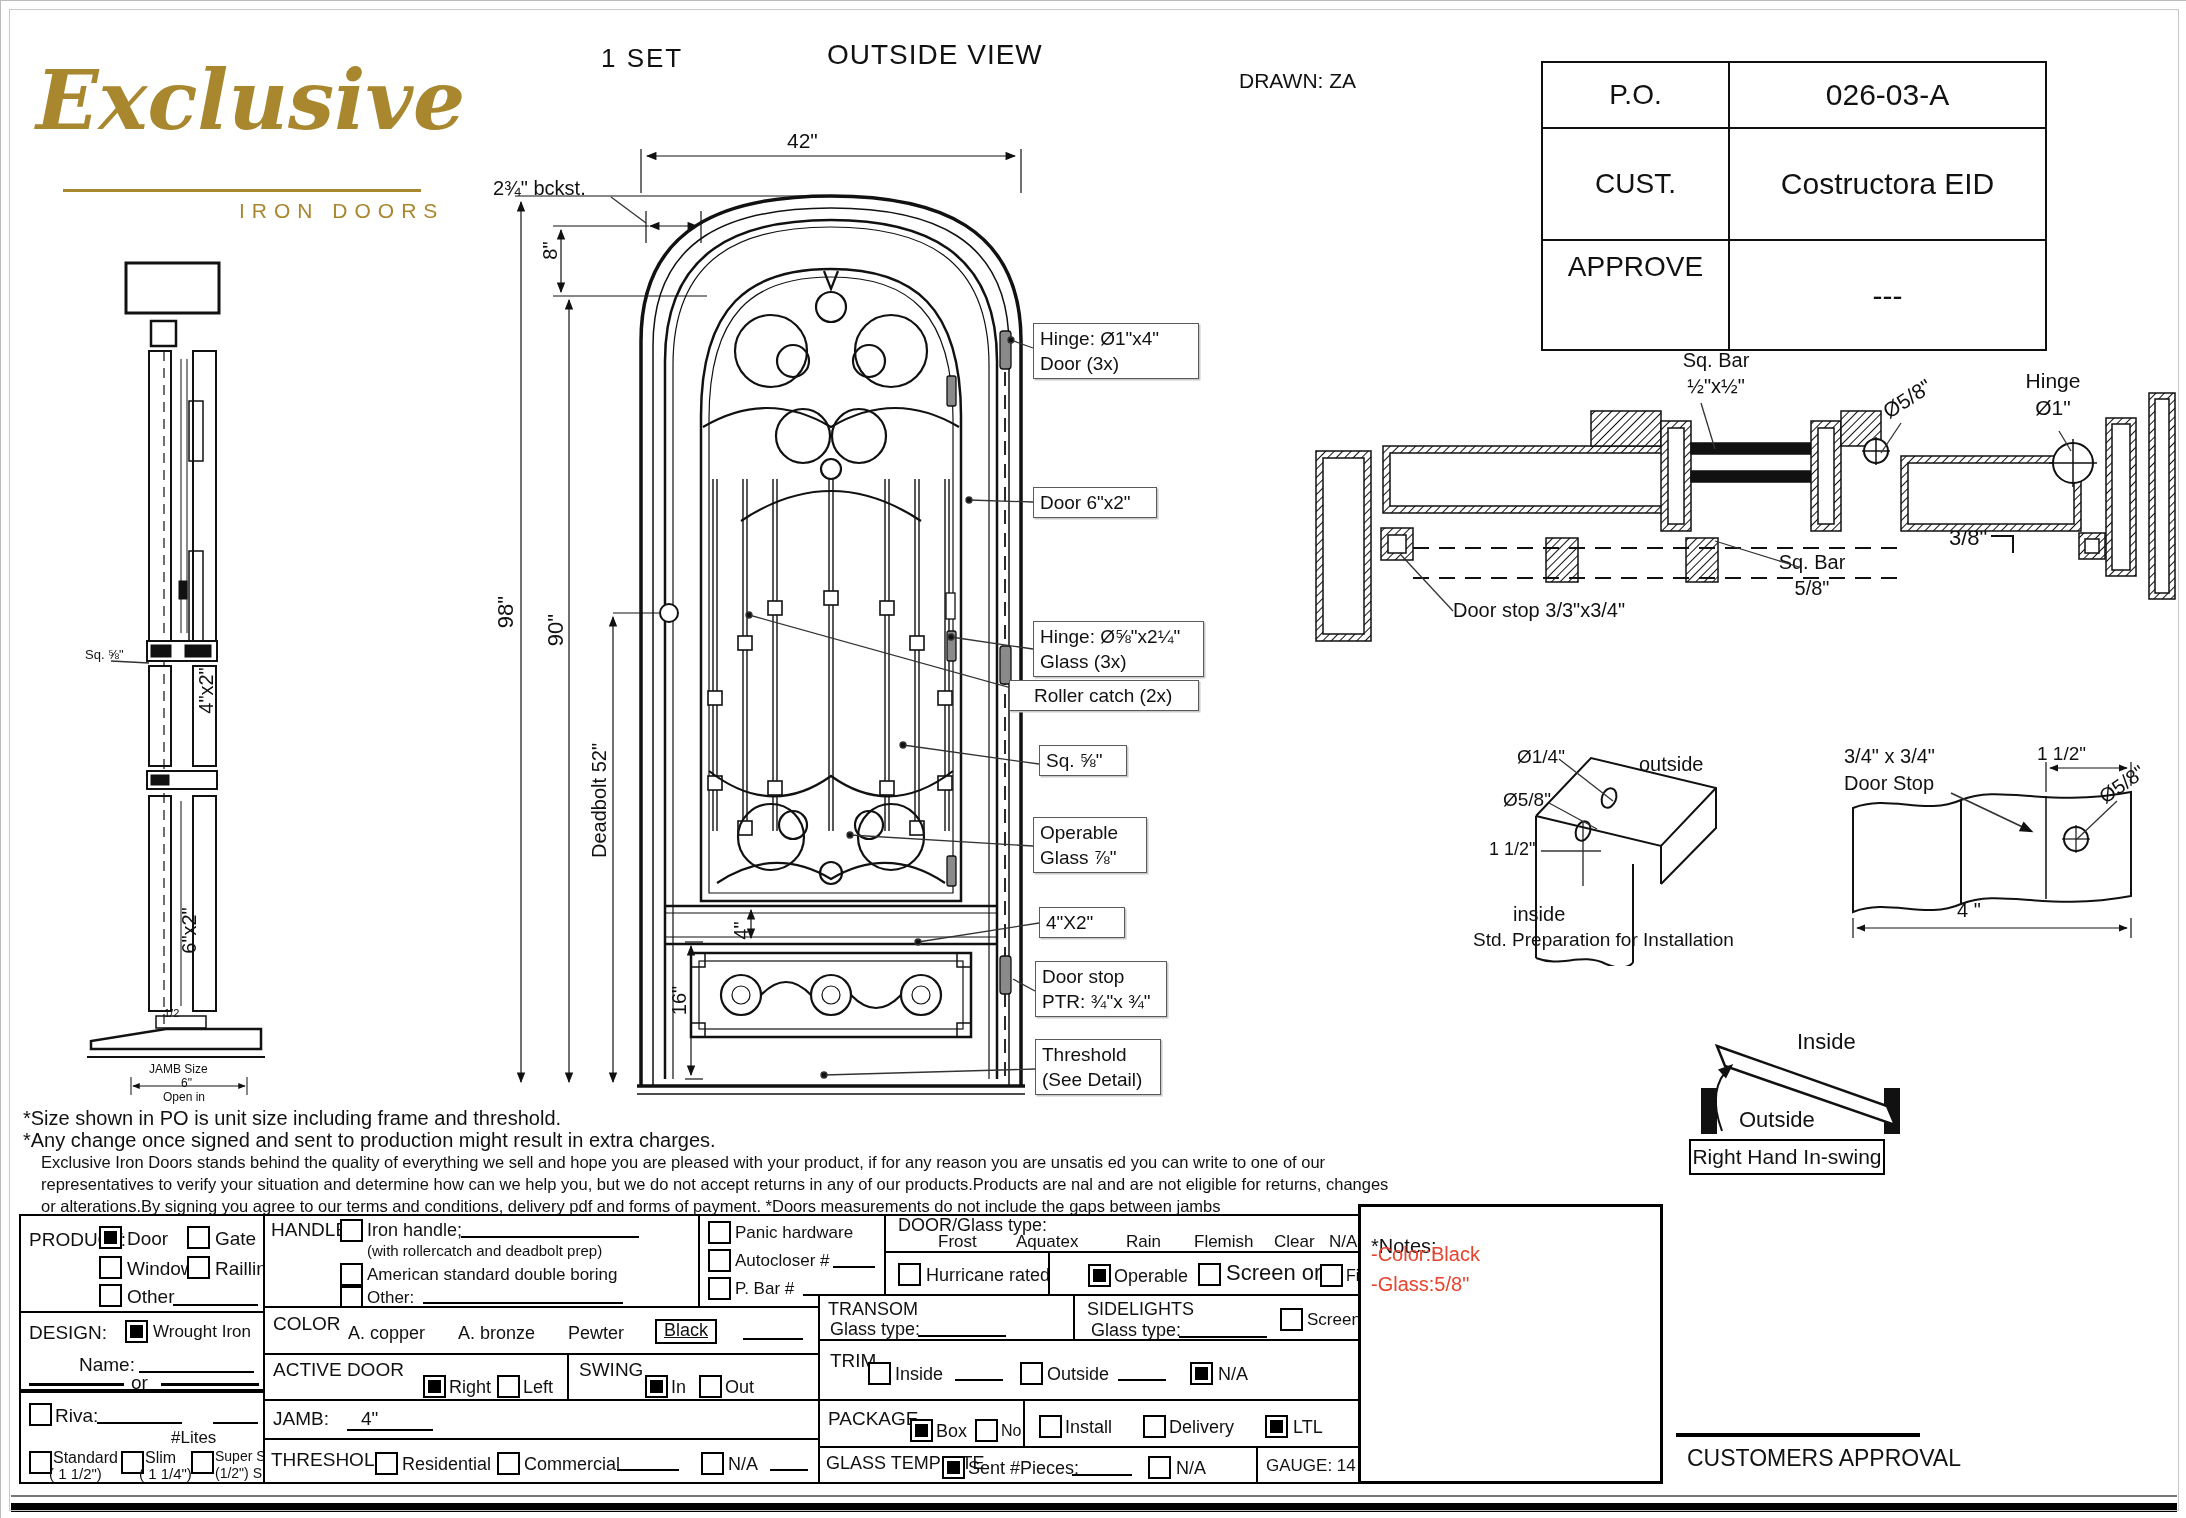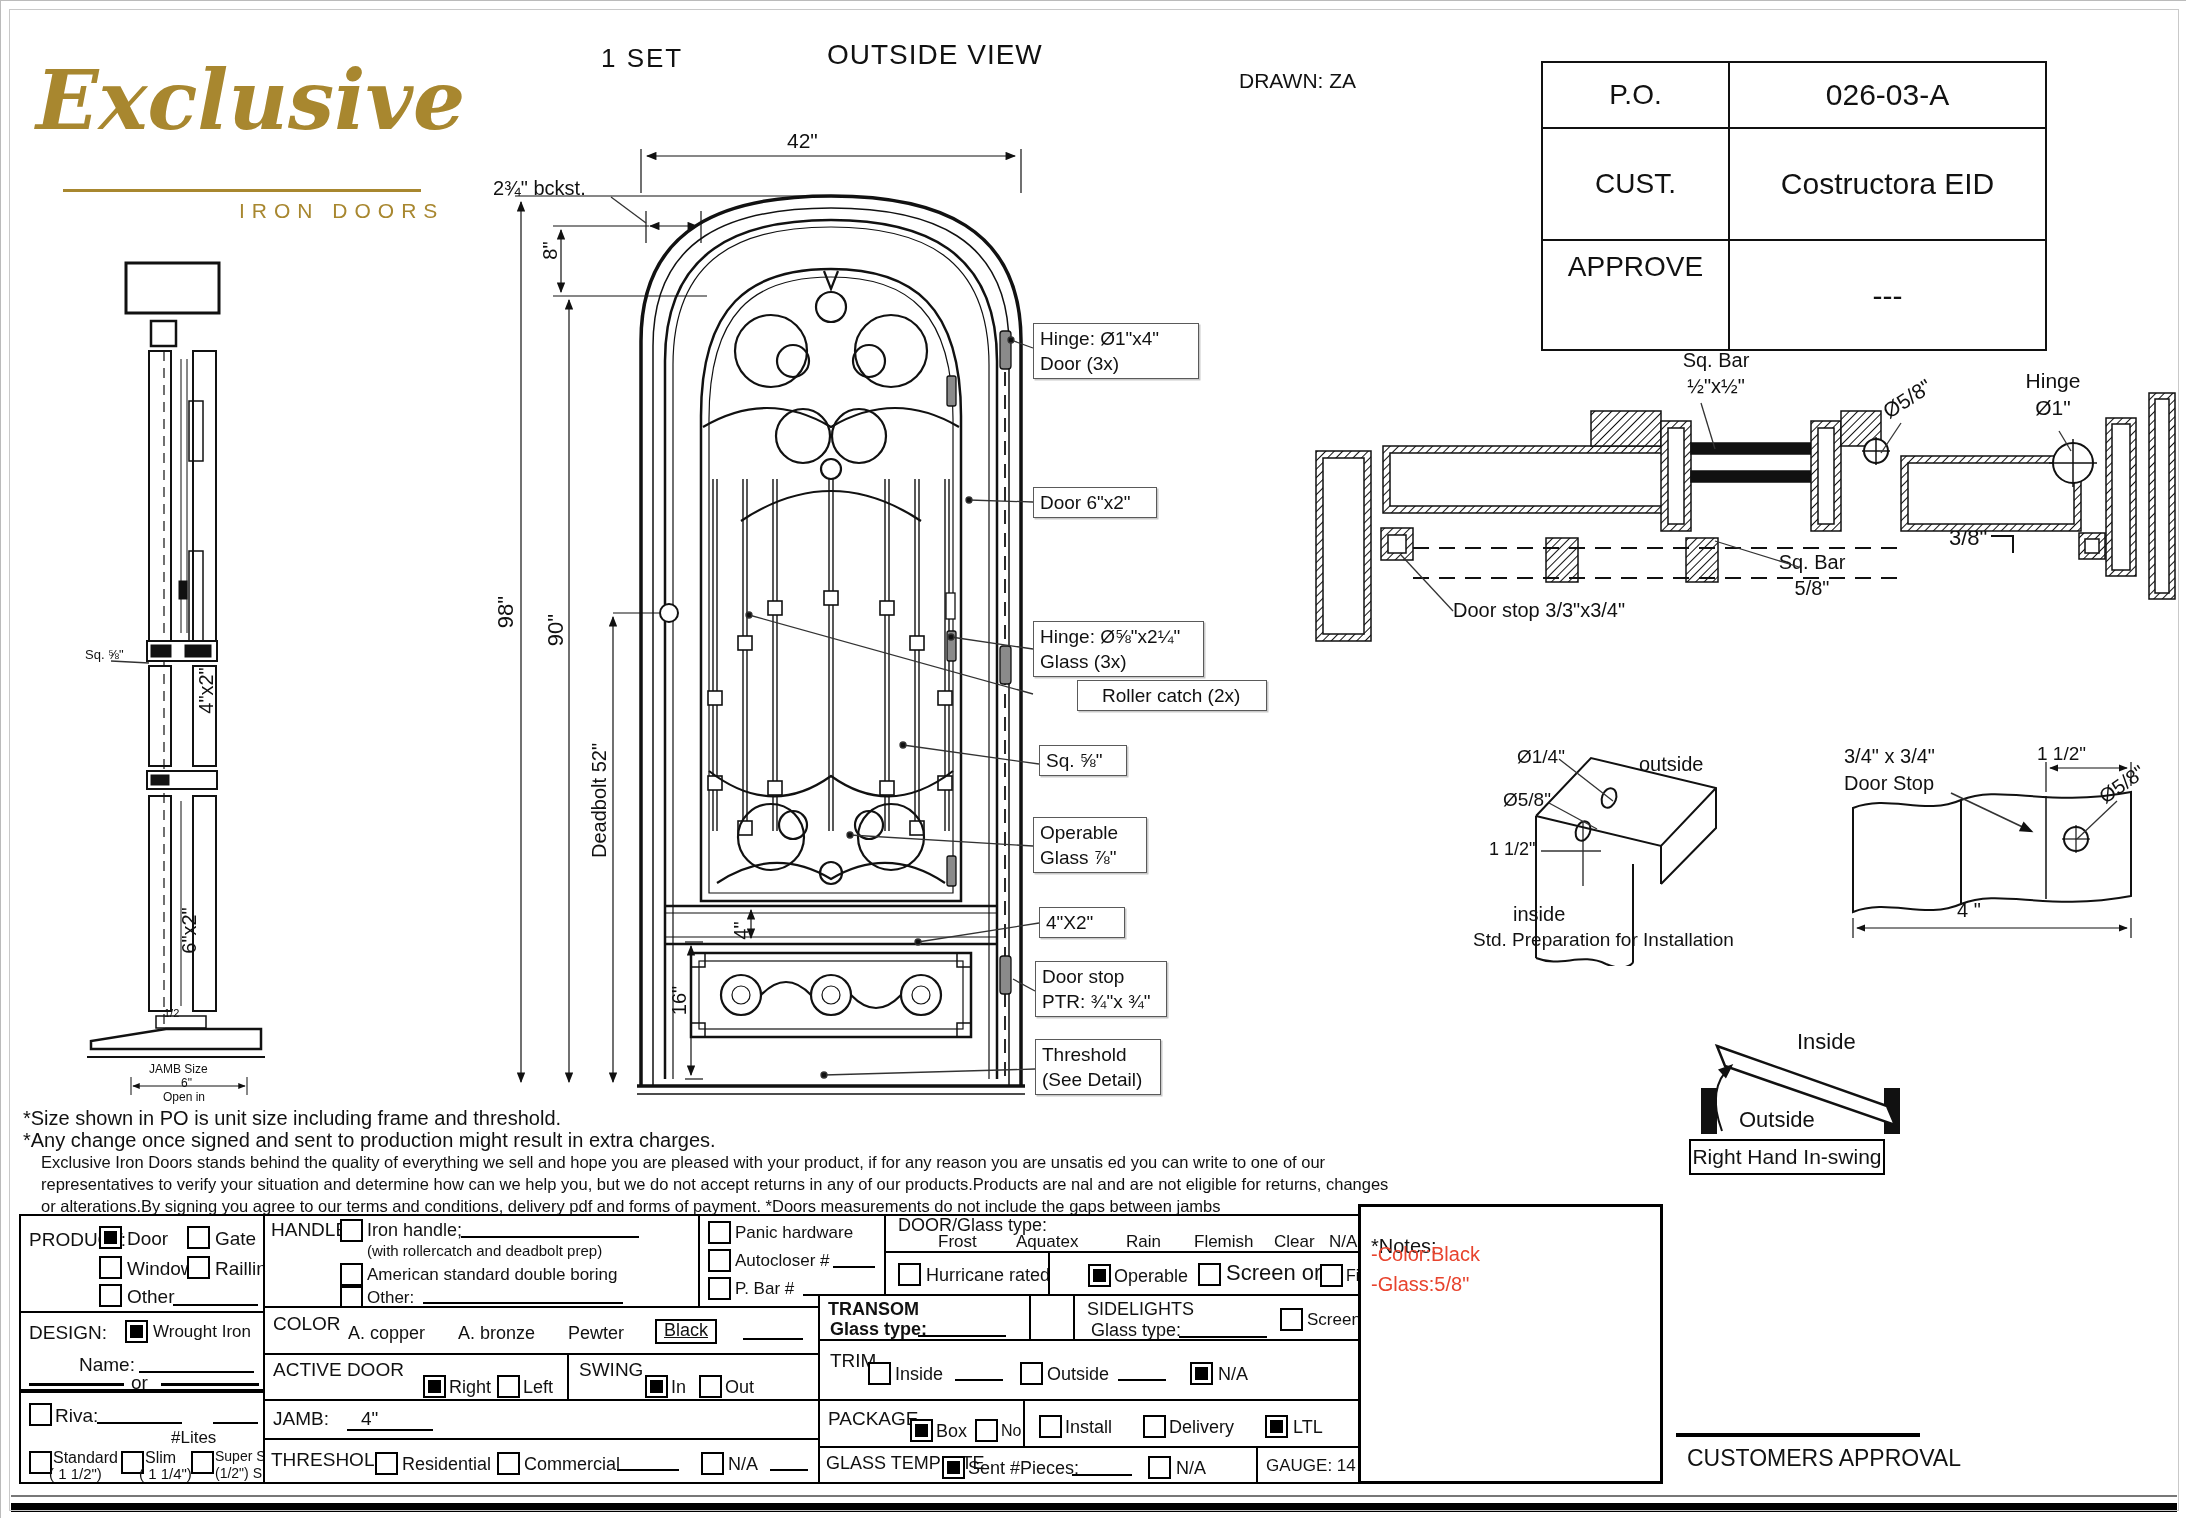--- a/index.html
+++ b/index.html
@@ -189,21 +189,21 @@
   <div class="dimtxt rot" style="left:525px;top:616px;width:60px;font-size:22px;">90"</div>
   <div class="dimtxt rot" style="left:518px;top:788px;width:160px;">Deadbolt 52"</div>
   <div class="dimtxt rot" style="left:653px;top:988px;width:50px;">16"</div>
   <div class="dimtxt rot" style="left:720px;top:918px;width:40px;">4"</div>
 
   <div class="callout" style="left:1032px;top:322px;width:152px;">Hinge: Ø1"x4"
 Door (3x)</div>
   <div class="callout" style="left:1032px;top:486px;width:110px;">Door 6"x2"</div>
   <div class="callout" style="left:1032px;top:620px;width:157px;">Hinge: Ø⅝"x2¼"
 Glass (3x)</div>
-  <div class="callout" style="left:1076px;top:679px;width:158px;padding-left:24px;">Roller catch  (2x)</div>
+  <div class="callout" style="left:1008px;top:679px;width:158px;padding-left:24px;">Roller catch  (2x)</div>
   <div class="callout" style="left:1038px;top:744px;width:74px;">Sq. ⅝"</div>
   <div class="callout" style="left:1032px;top:816px;width:100px;">Operable
 Glass ⅞"</div>
   <div class="callout" style="left:1038px;top:906px;width:72px;">4"X2"</div>
   <div class="callout" style="left:1034px;top:960px;width:118px;">Door stop
 PTR: ¾"x ¾"</div>
   <div class="callout" style="left:1034px;top:1038px;width:112px;">Threshold
 (See Detail)</div>
 
   <svg style="left:60px;top:250px;z-index:1;" width="240" height="880" viewBox="0 0 240 880">
@@ -534,21 +534,21 @@
   </div>
   <div class="fbox" style="left:1047px;top:1250px;width:312px;height:45px;">
     <span class="cb checked" style="left:38px;top:11px;"></span>
     <span style="left:64px;top:14px;font-size:18px;">Operable</span>
     <span class="cb" style="left:148px;top:10px;"></span>
     <span style="left:176px;top:8px;font-size:22px;">Screen or</span>
     <span class="cb" style="left:270px;top:11px;"></span>
     <span style="left:296px;top:14px;font-size:16px;">Fixed</span>
   </div>
 
-  <div class="fbox" style="left:817px;top:1293px;width:213px;height:47px;font-weight:bold;">
+  <div class="fbox" style="left:817px;top:1293px;width:257px;height:47px;">
     <span style="left:8px;top:4px;font-size:18px;">TRANSOM</span>
     <span style="left:10px;top:24px;font-size:18px;">Glass type:</span>
     <span class="blk" style="left:98px;top:39px;width:88px;"></span>
   </div>
   <div class="fbox" style="left:1072px;top:1293px;width:287px;height:47px;">
     <span style="left:12px;top:4px;font-size:18px;">SIDELIGHTS</span>
     <span style="left:16px;top:25px;font-size:18px;">Glass type:</span>
     <span class="blk" style="left:104px;top:40px;width:88px;"></span>
     <span class="cb" style="left:205px;top:12px;"></span>
     <span style="left:232px;top:15px;font-size:17px;">Screen</span>

